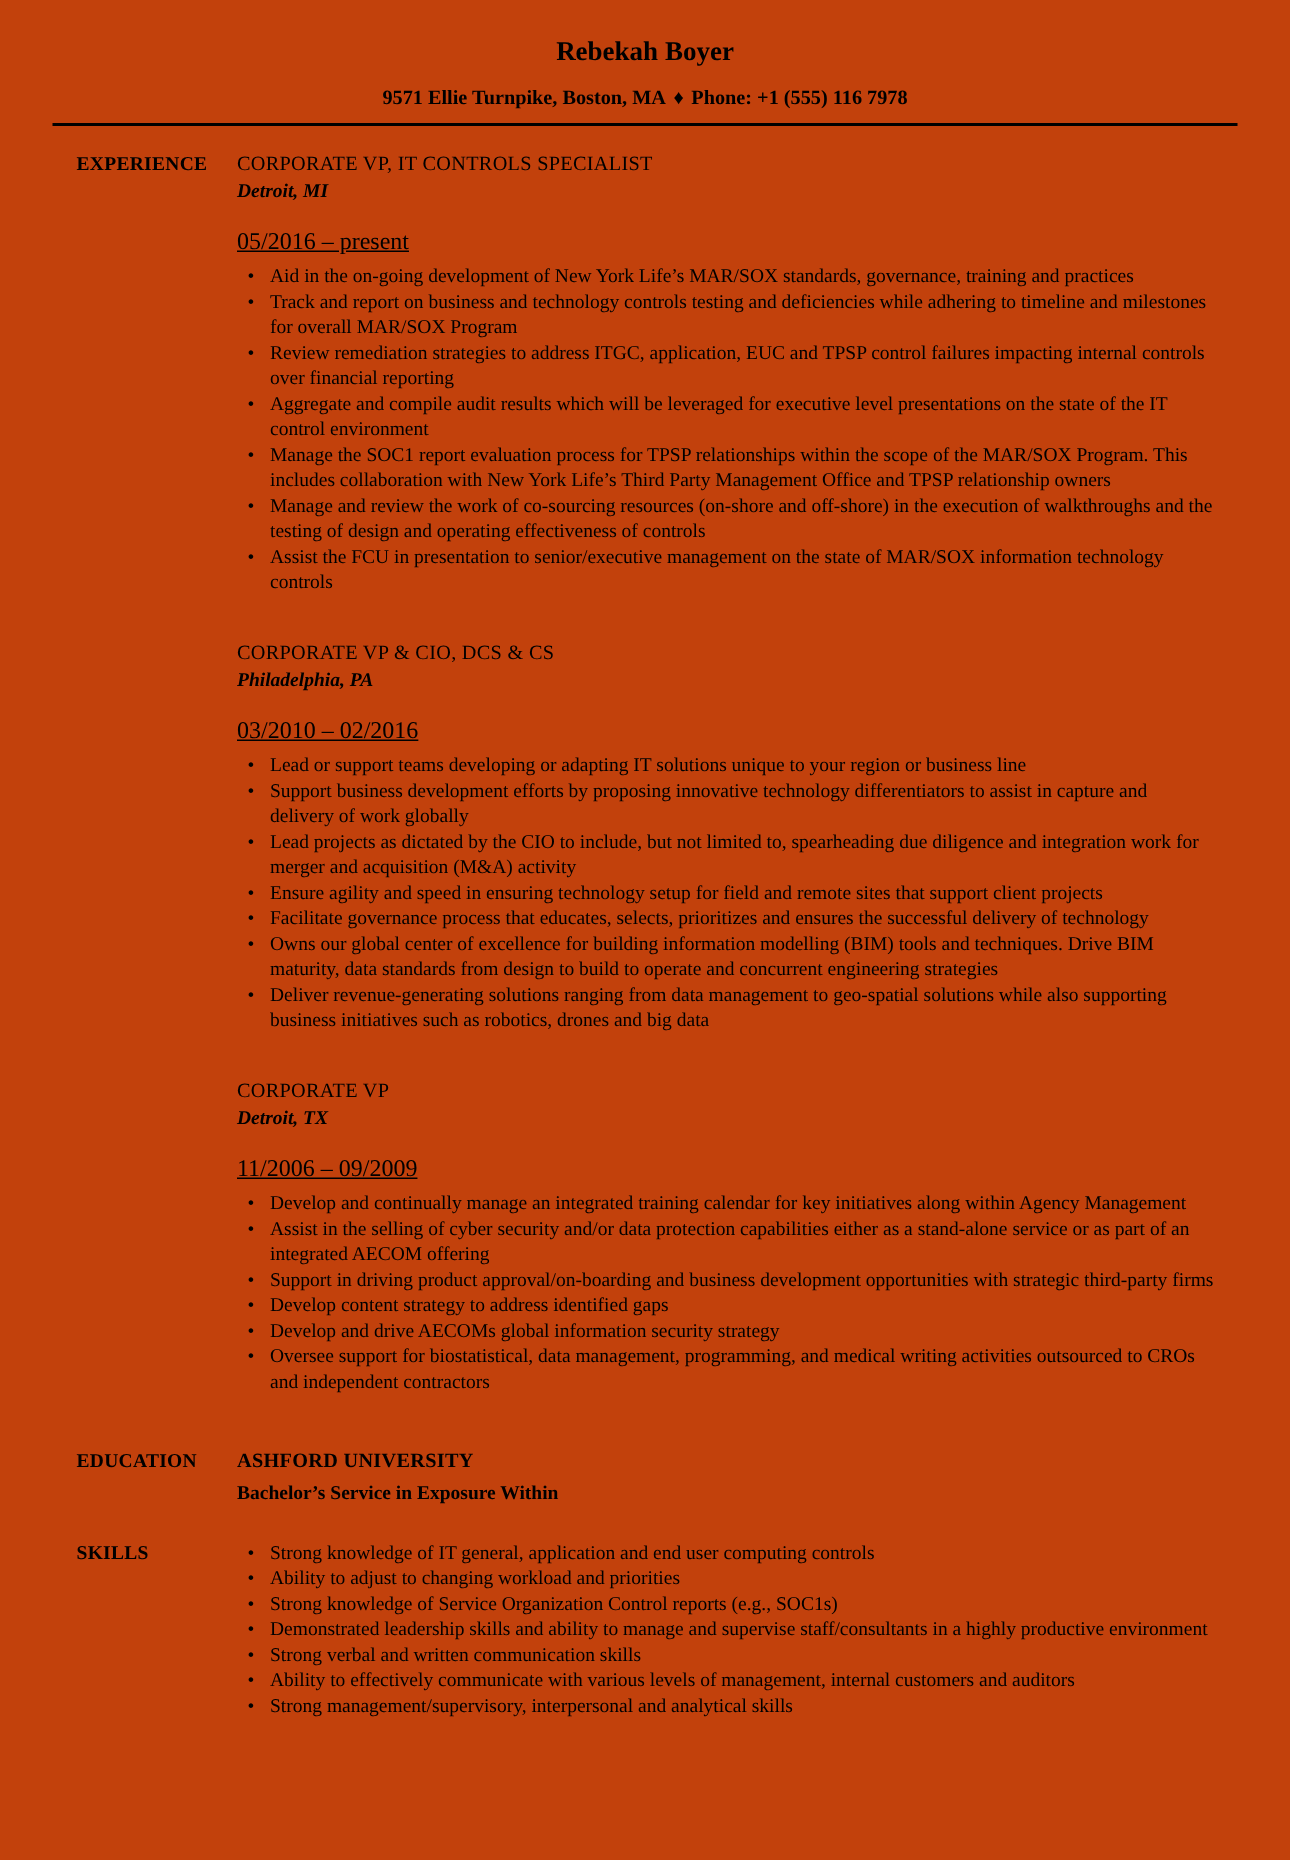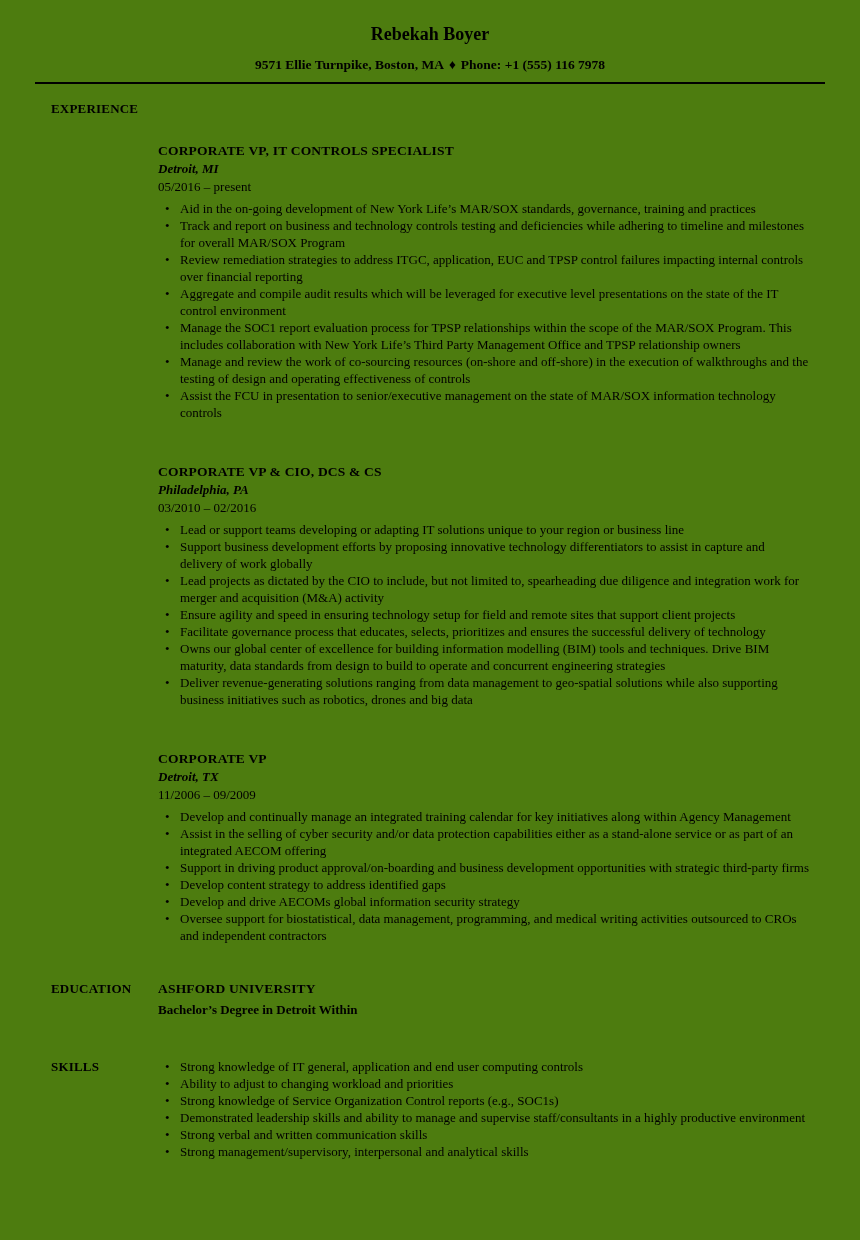--- a/index.html
+++ b/index.html
@@ -2,44 +2,44 @@
 <html><head>
 <meta charset="utf-8">
 <style>
   * { margin: 0; padding: 0; box-sizing: border-box; }
   html, body { background: #ffffff; }
   body {
     width: 860px; height: 1240px; overflow: hidden;
     font-family: "Liberation Serif", serif;
     color: #000000;
   }
-  .page { width: 860px; height: 1240px; background: #4d7c0f; }
+  .page { width: 860px; height: 1240px; background: #c2410c; }
 
   
   .header { text-align: center; padding-top: 24px; }
   .name { font-size: 18px; font-weight: bold; line-height: 20px; }
   .contact { font-size: 13.5px; font-weight: bold; margin-top: 12px; line-height: 17px; }
   .contact .sep { padding: 0 5px; }
   .rule { border: none; border-top: 2px solid #000000; margin: 9px 35px 0 35px; }
 
   
   .main { padding-top: 16px; }
   .row { display: grid; grid-template-columns: 158px 1fr; padding-right: 50px; }
   .row-education { margin-top: 36px; }
-  .row-skills { margin-top: 40px; }
+  .row-skills { margin-top: 23px; }
   .section-label {
     padding-left: 51px; font-weight: bold; font-size: 13px;
     letter-spacing: 0.2px; line-height: 17px;
   }
 
   
   .job + .job { margin-top: 30px; }
-  .job-title { font-weight: bold; font-size: 13.5px; line-height: 17px; letter-spacing: 0.2px; margin-top: 42px; }
+  .job-title { font-weight: normal; font-size: 13.5px; line-height: 17px; letter-spacing: 0.2px; }
   .job-location { font-weight: bold; font-size: 13px; line-height: 16px; margin-top: 2px; font-style: italic; }
-  .job-dates { font-size: 13px; line-height: 16px; margin-top: 2px; }
+  .job-dates { font-size: 16px; line-height: 16px; margin-top: 19px; text-decoration: underline; }
 
   
   ul.bullets { list-style: none; margin-top: 5px; }
   ul.bullets li {
     position: relative; padding-left: 22px;
     font-size: 13px; line-height: 17px;
   }
   ul.bullets li::before {
     content: "\2022"; position: absolute; left: 7px; top: 0;
   }
@@ -133,39 +133,40 @@
             </ul>
         </div>
 
       </div>
     </div>
 
     <div class="row row-education">
       <div class="section-label">EDUCATION</div>
       <div class="section-content">
         <div class="school">ASHFORD UNIVERSITY</div>
-        <div class="degree">Bachelor’s Degree in Detroit Within</div>
+        <div class="degree">Bachelor’s Service in Exposure Within</div>
       </div>
     </div>
 
     <div class="row row-skills">
       <div class="section-label">SKILLS</div>
       <div class="section-content">
         <ul class="bullets skills-list">
 
             <li>Strong knowledge of IT general, application and end user computing controls</li>
 
             <li>Ability to adjust to changing workload and priorities</li>
 
             <li>Strong knowledge of Service Organization Control reports (e.g., SOC1s)</li>
 
             <li>Demonstrated leadership skills and ability to manage and supervise staff/consultants in a highly productive environment</li>
 
             <li>Strong verbal and written communication skills</li>
 
+            <li>Ability to effectively communicate with various levels of management, internal customers and auditors</li>
 
             <li>Strong management/supervisory, interpersonal and analytical skills</li>
           </ul>
       </div>
     </div>
 
   </div>
 </div>
 
 </body></html>

